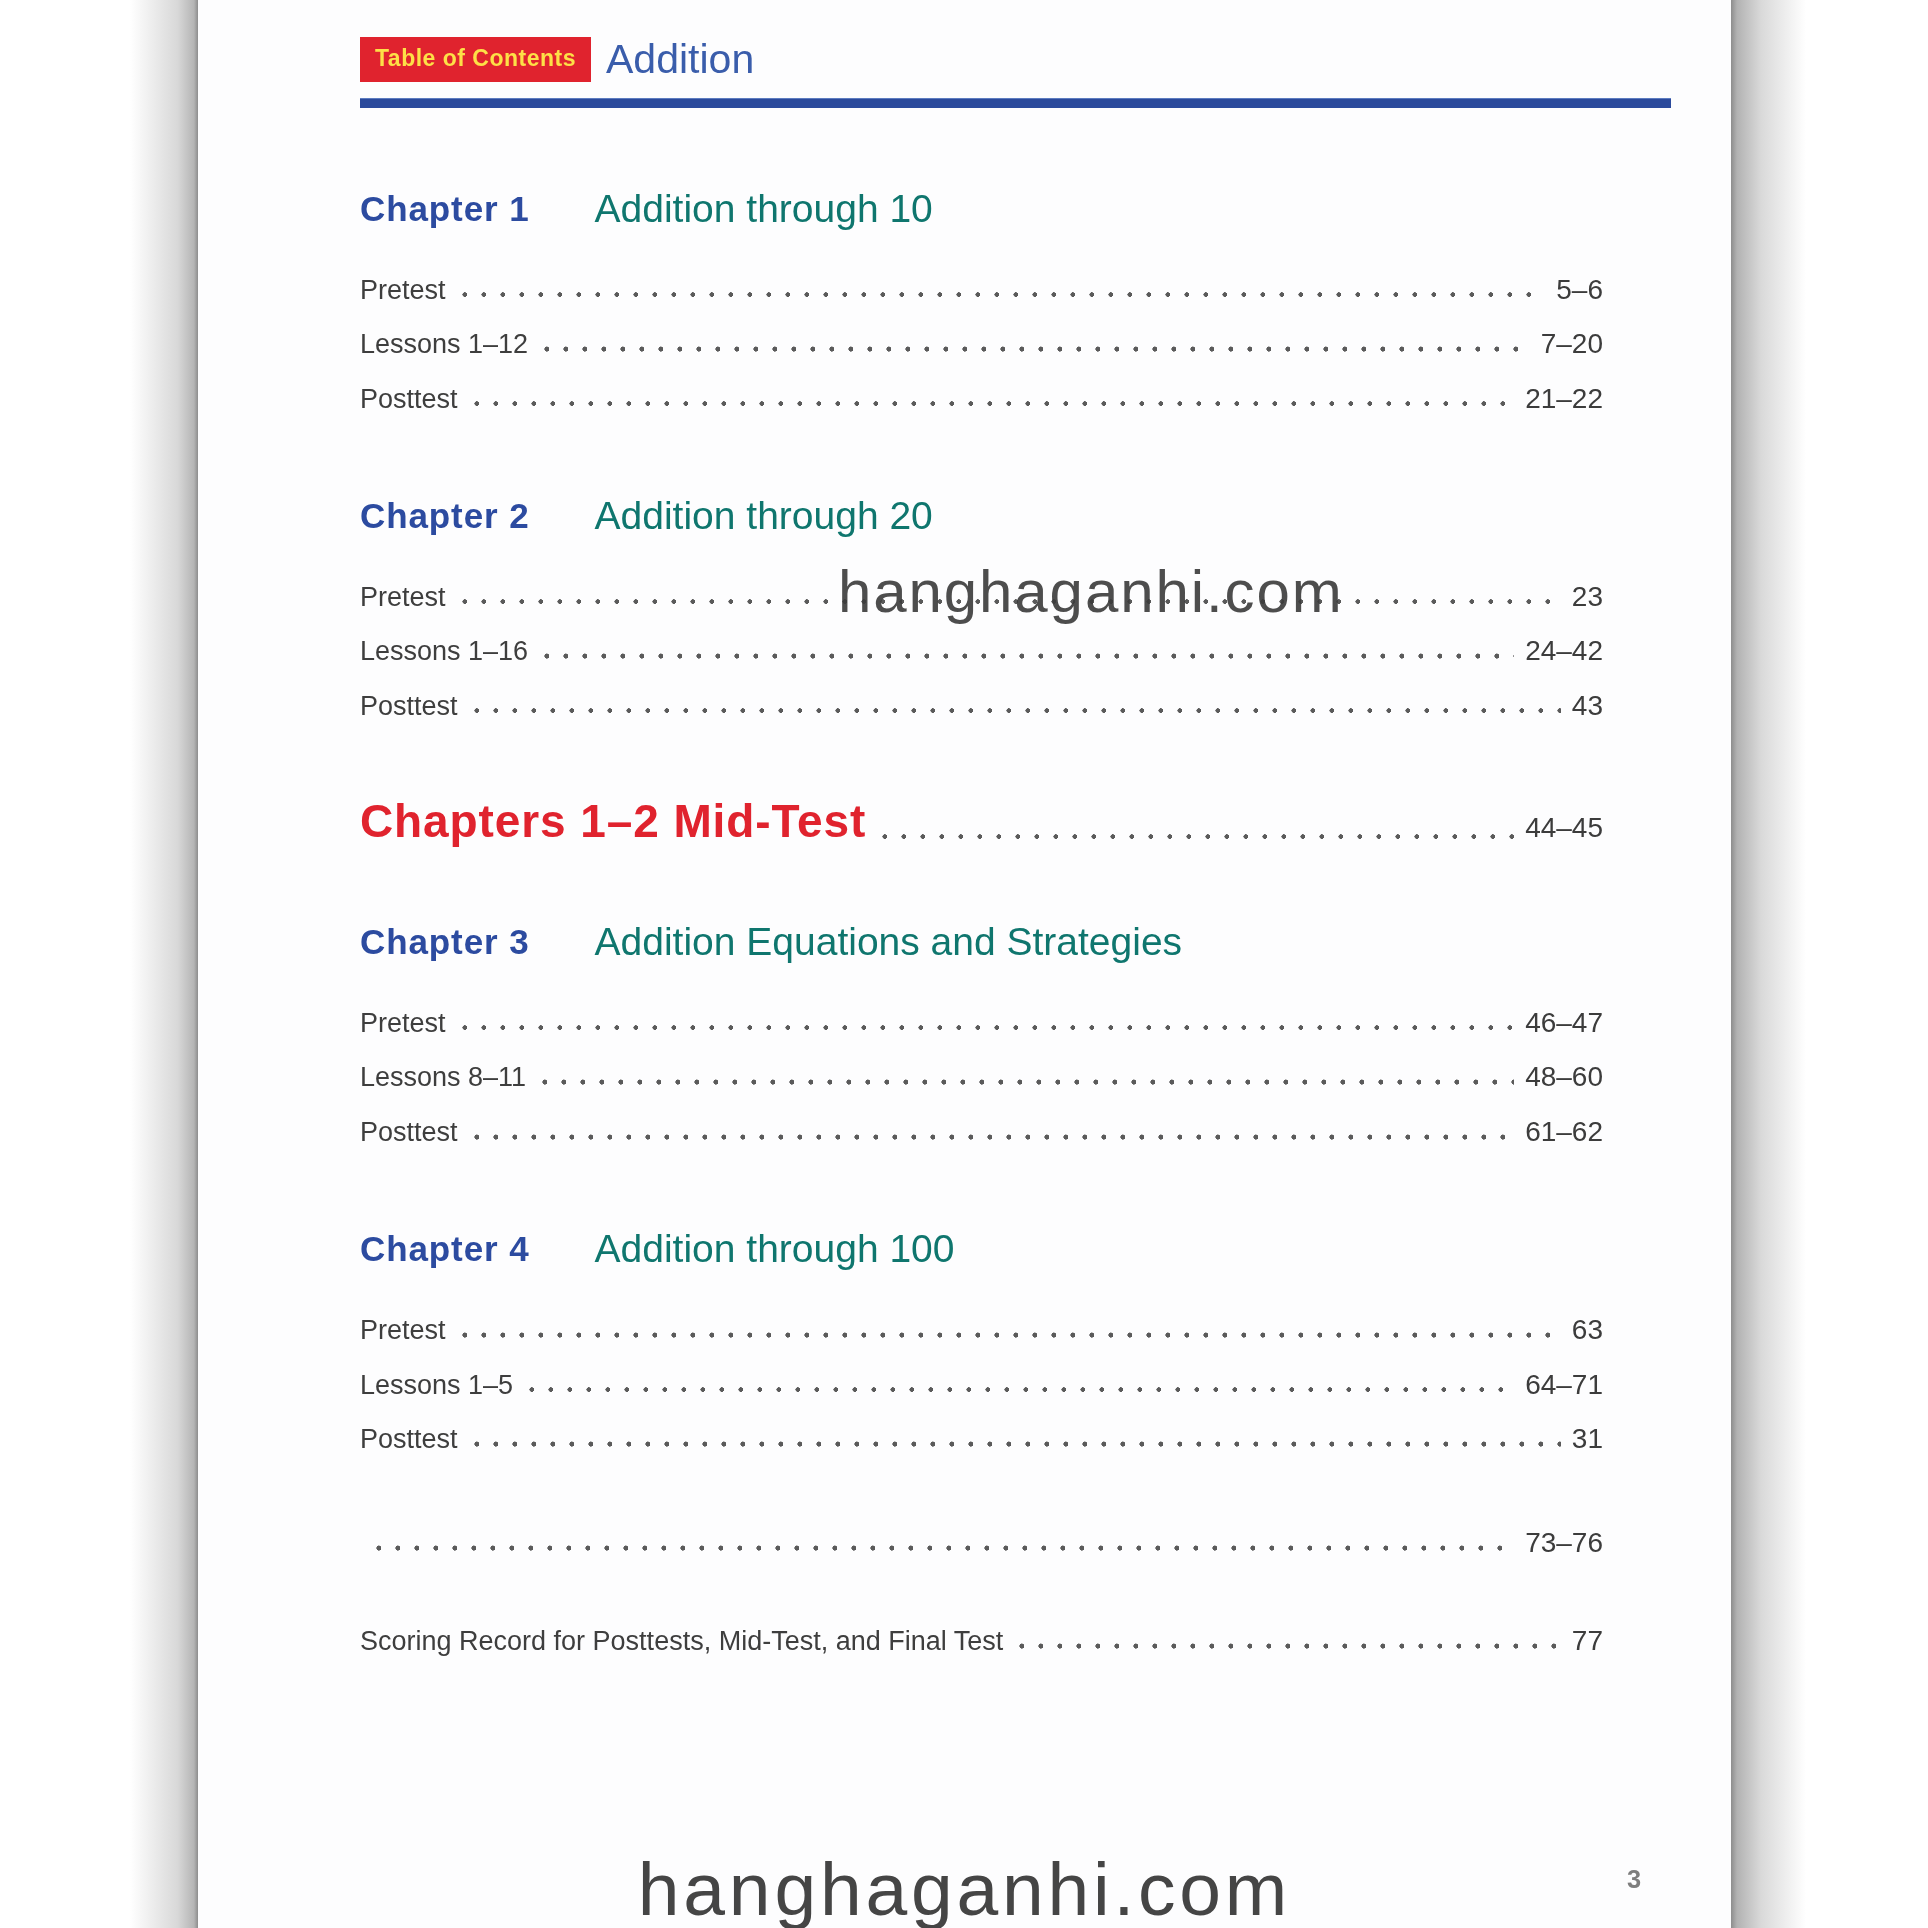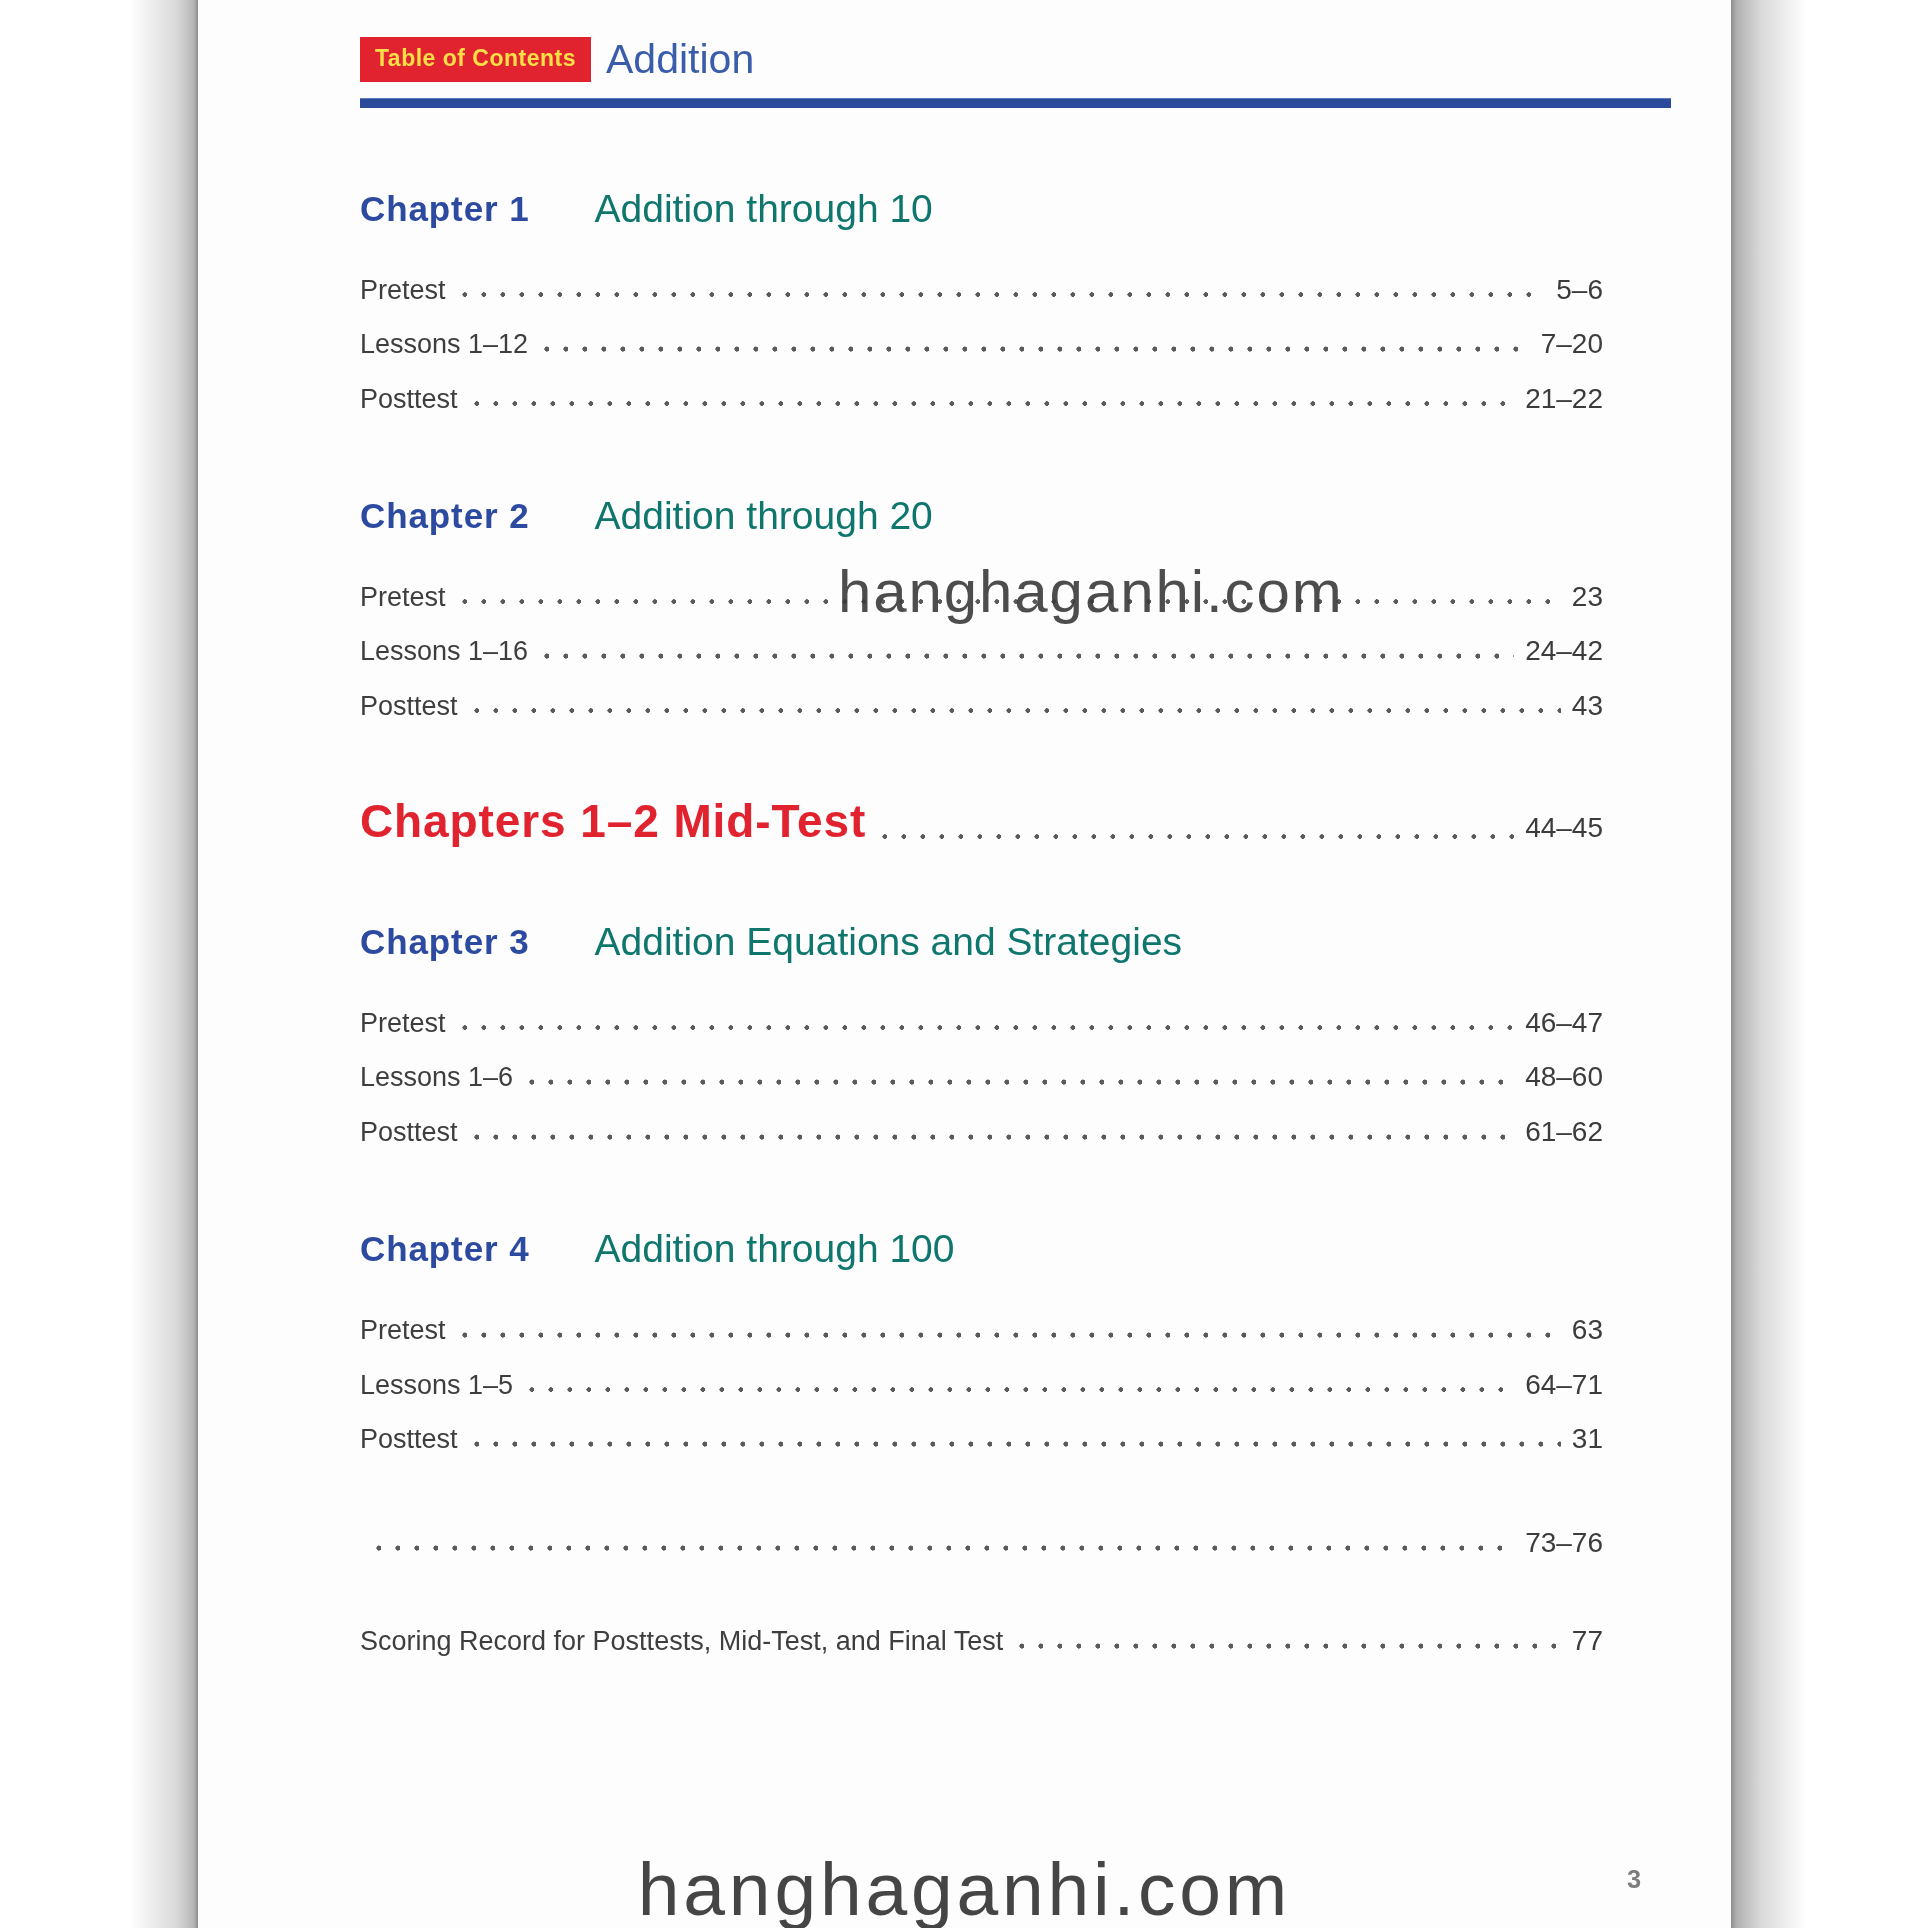--- a/index.html
+++ b/index.html
@@ -218,21 +218,21 @@
       <div class="chapter-heading">
         <span class="chapter-title">Chapter 3</span>
         <span class="chapter-subtitle">Addition Equations and Strategies</span>
       </div>
       <div class="toc-row">
         <span class="row-label">Pretest</span>
         <span class="dot-leader"></span>
         <span class="row-pages">46–47</span>
       </div>
       <div class="toc-row">
-        <span class="row-label">Lessons 1–6</span>
+        <span class="row-label">Lessons 8–11</span>
         <span class="dot-leader"></span>
         <span class="row-pages">48–60</span>
       </div>
       <div class="toc-row">
         <span class="row-label">Posttest</span>
         <span class="dot-leader"></span>
         <span class="row-pages">61–62</span>
       </div>
     </div>
 

